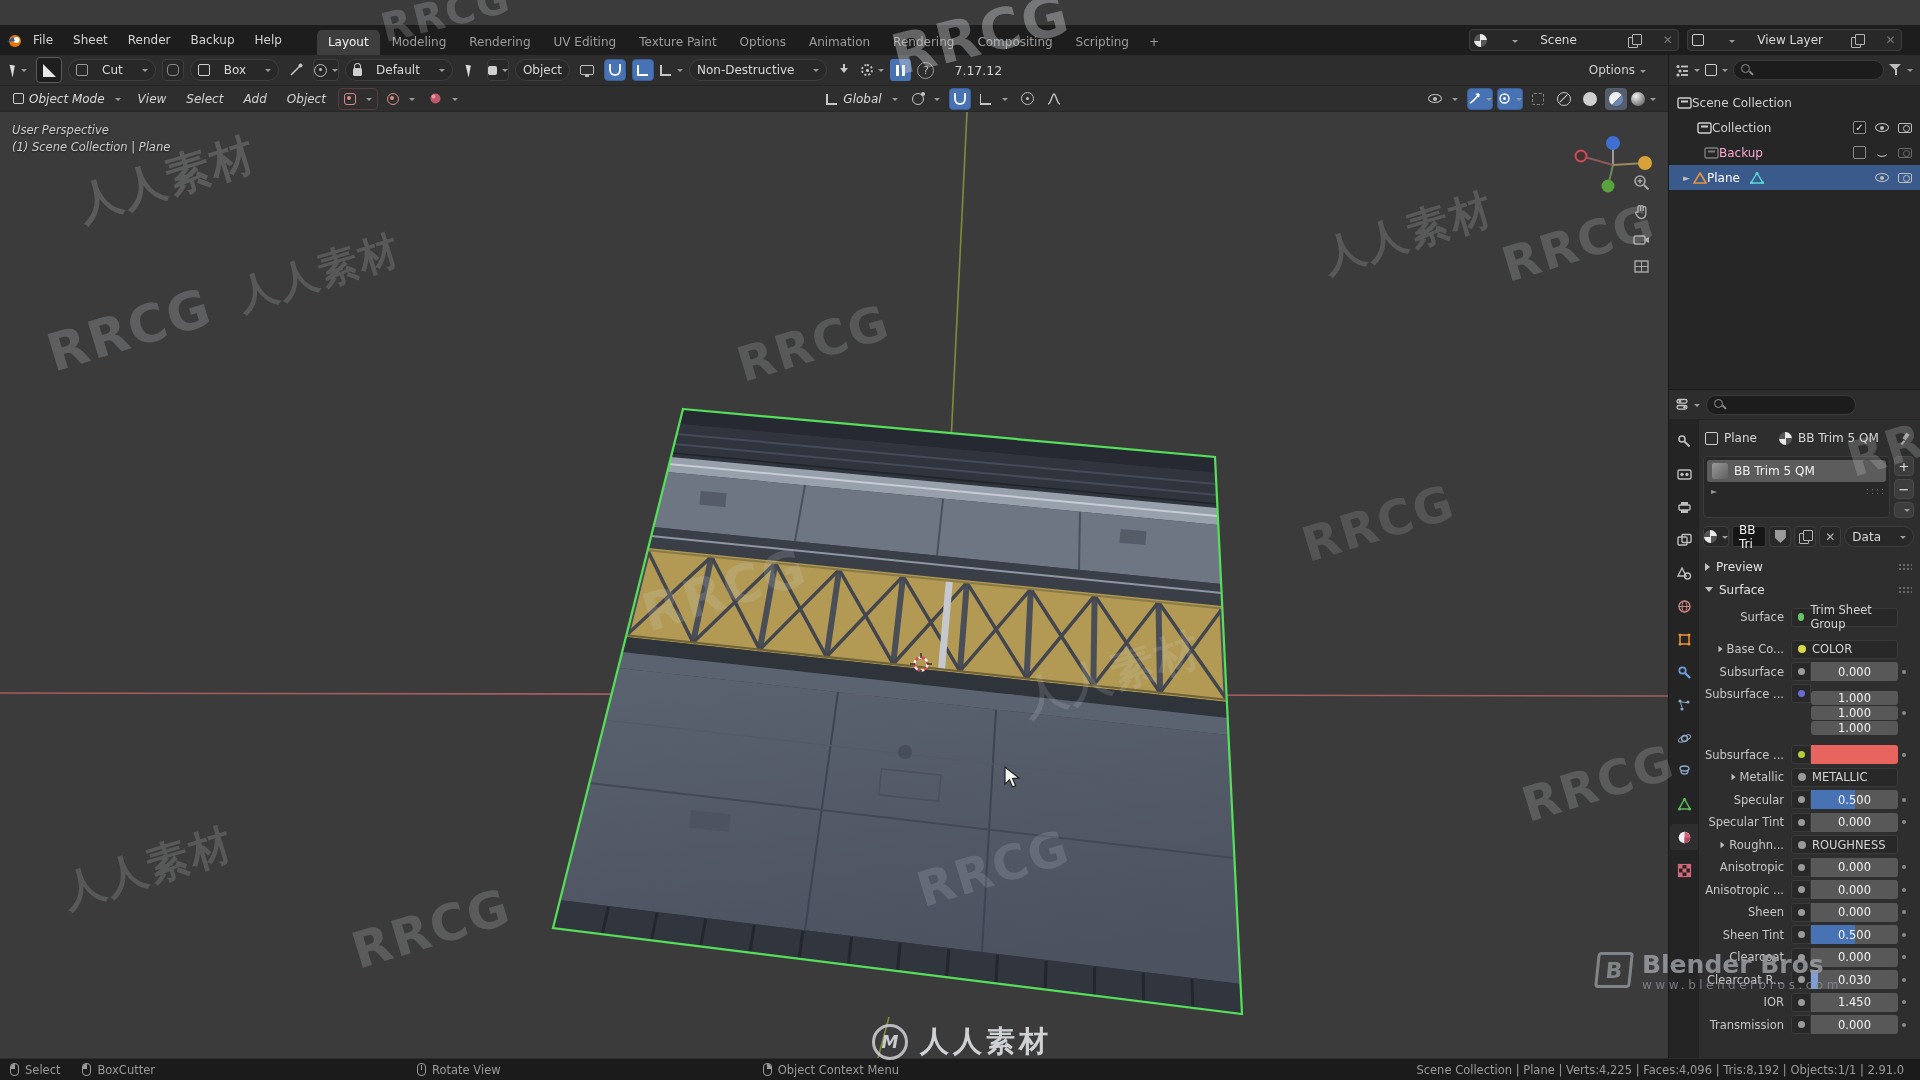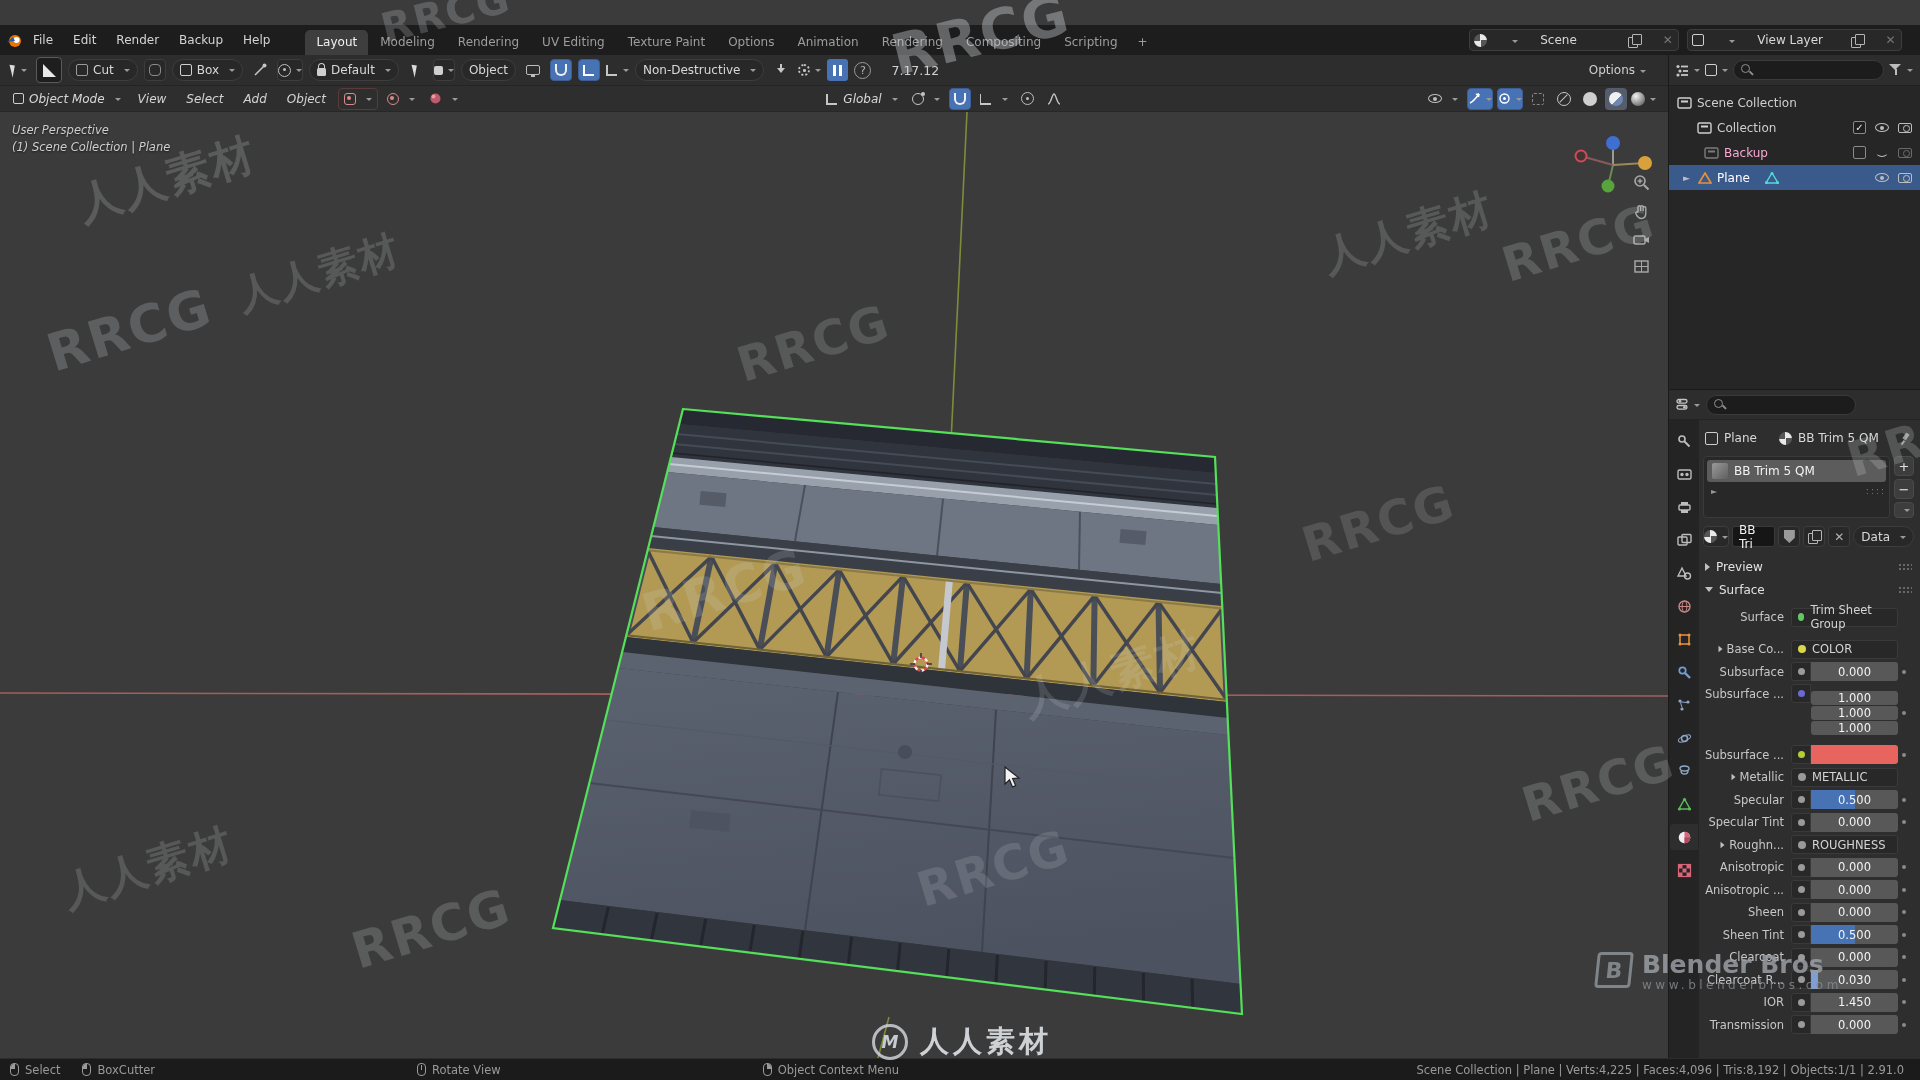--- a/index.html
+++ b/index.html
@@ -5,21 +5,21 @@
   * { margin:0; padding:0; box-sizing:border-box; }
   html,body { background:#000; }
   body { font-family:"DejaVu Sans","Liberation Sans",sans-serif; }
   .screen { position:relative; width:1920px; height:1080px; background:#3b3b3b; overflow:hidden;
             font-size:12px; color:#cccccc; }
 
   
   .dd::after { content:""; display:inline-block; border:3.5px solid transparent;
                border-top-color:#9a9a9a; margin-left:5px; transform:translateY(2px); }
   .widget { display:inline-flex; align-items:center; background:#282828; border:1px solid #3d3d3d;
-            border-radius:11px; height:22px; padding:0 7px; gap:5px; color:#d8d8d8; white-space:nowrap; }
+            border-radius:11px; height:22px; padding:0 7px; gap:14px; color:#d8d8d8; white-space:nowrap; }
   .ibtn { display:inline-flex; align-items:center; justify-content:center; min-width:22px; height:22px;
           border-radius:4px; background:transparent; }
   .ibtn.boxed { background:#282828; border:1px solid #3d3d3d; }
   .ibtn.blue { background:var(--accent,#4772b3); border:1px solid #3d5d94; }
   .menu-item { padding:3px 9px; border-radius:3px; color:#d4d4d4; }
 
   
   .titlebar { position:absolute; left:0; top:0; width:1920px; height:25px; background:#111111;
               display:flex; align-items:center; padding:0 8px; gap:7px; z-index:5; }
   .titlebar .title { color:#cfcfcf; font-size:12px; }
@@ -74,21 +74,21 @@
   .nav-icons { position:absolute; right:18px; top:88px; display:flex; flex-direction:column; gap:9px; align-items:center; z-index:2; opacity:.8; }
 
   
   .outliner-header { position:absolute; left:1668px; top:55px; width:252px; height:31px; background:#2d2d2d;
                      display:flex; align-items:center; gap:5px; padding:0 7px; border-bottom:1px solid #202020;
                      border-left:1px solid #1a1a1a; z-index:4; }
   .search-field { flex:1; height:20px; background:#1c1c1c; border:1px solid #3a3a3a; border-radius:10px;
                   display:flex; align-items:center; padding:0 7px; gap:5px; }
   .outliner { position:absolute; left:1668px; top:86px; width:252px; height:303px; background:#262626;
               border-left:1px solid #1a1a1a; padding-top:4px; z-index:3; }
-  .ol-row { display:flex; align-items:center; height:25px; padding:0 8px; gap:5px; color:#cfcfcf; }
+  .ol-row { display:flex; align-items:center; height:25px; padding:0 8px; color:#cfcfcf; }
   .ol-row.dim { color:#f9a8d4;margin-left:7px; }
   .ol-row.selected { background:#3a5a8c; color:#ffffff; }
   .ol-right { margin-left:auto; display:flex; gap:9px; align-items:center; }
   .ol-expand { width:10px; color:#bdbdbd; font-size:9px; }
   .chk { width:13px; height:13px; border:1.3px solid #8a8a8a; border-radius:2px; background:#1f1f1f;
          display:flex; align-items:center; justify-content:center; font-size:10px; color:#e8e8e8; }
   .chk.off { background:transparent; }
 
   
   .properties { position:absolute; left:1668px; top:389px; width:252px; height:669px; background:#2e2e2e;
@@ -222,21 +222,21 @@
 <div class="screen">
 
 
   <div class="menubar">
     <svg class="blender-logo" viewBox="0 0 16 16">
       <circle cx="9" cy="9" r="6" fill="#ea7600"></circle>
         <circle cx="10.5" cy="8" r="3" fill="#fff"></circle>
       <path d="M1 10 L7 5 L9 9 Z" fill="#2a5caa"></path>
     </svg>
     <span class="menu-item">File</span>
-    <span class="menu-item">Edit</span>
+    <span class="menu-item">Sheet</span>
     <span class="menu-item">Render</span>
     <span class="menu-item">Backup</span>
     <span class="menu-item">Help</span>
     <div class="workspaces">
       <span class="ws-tab active">Layout</span>
       <span class="ws-tab">Modeling</span>
       <span class="ws-tab">Rendering</span>
       <span class="ws-tab">UV Editing</span>
       <span class="ws-tab">Texture Paint</span>
       <span class="ws-tab">Options</span>

